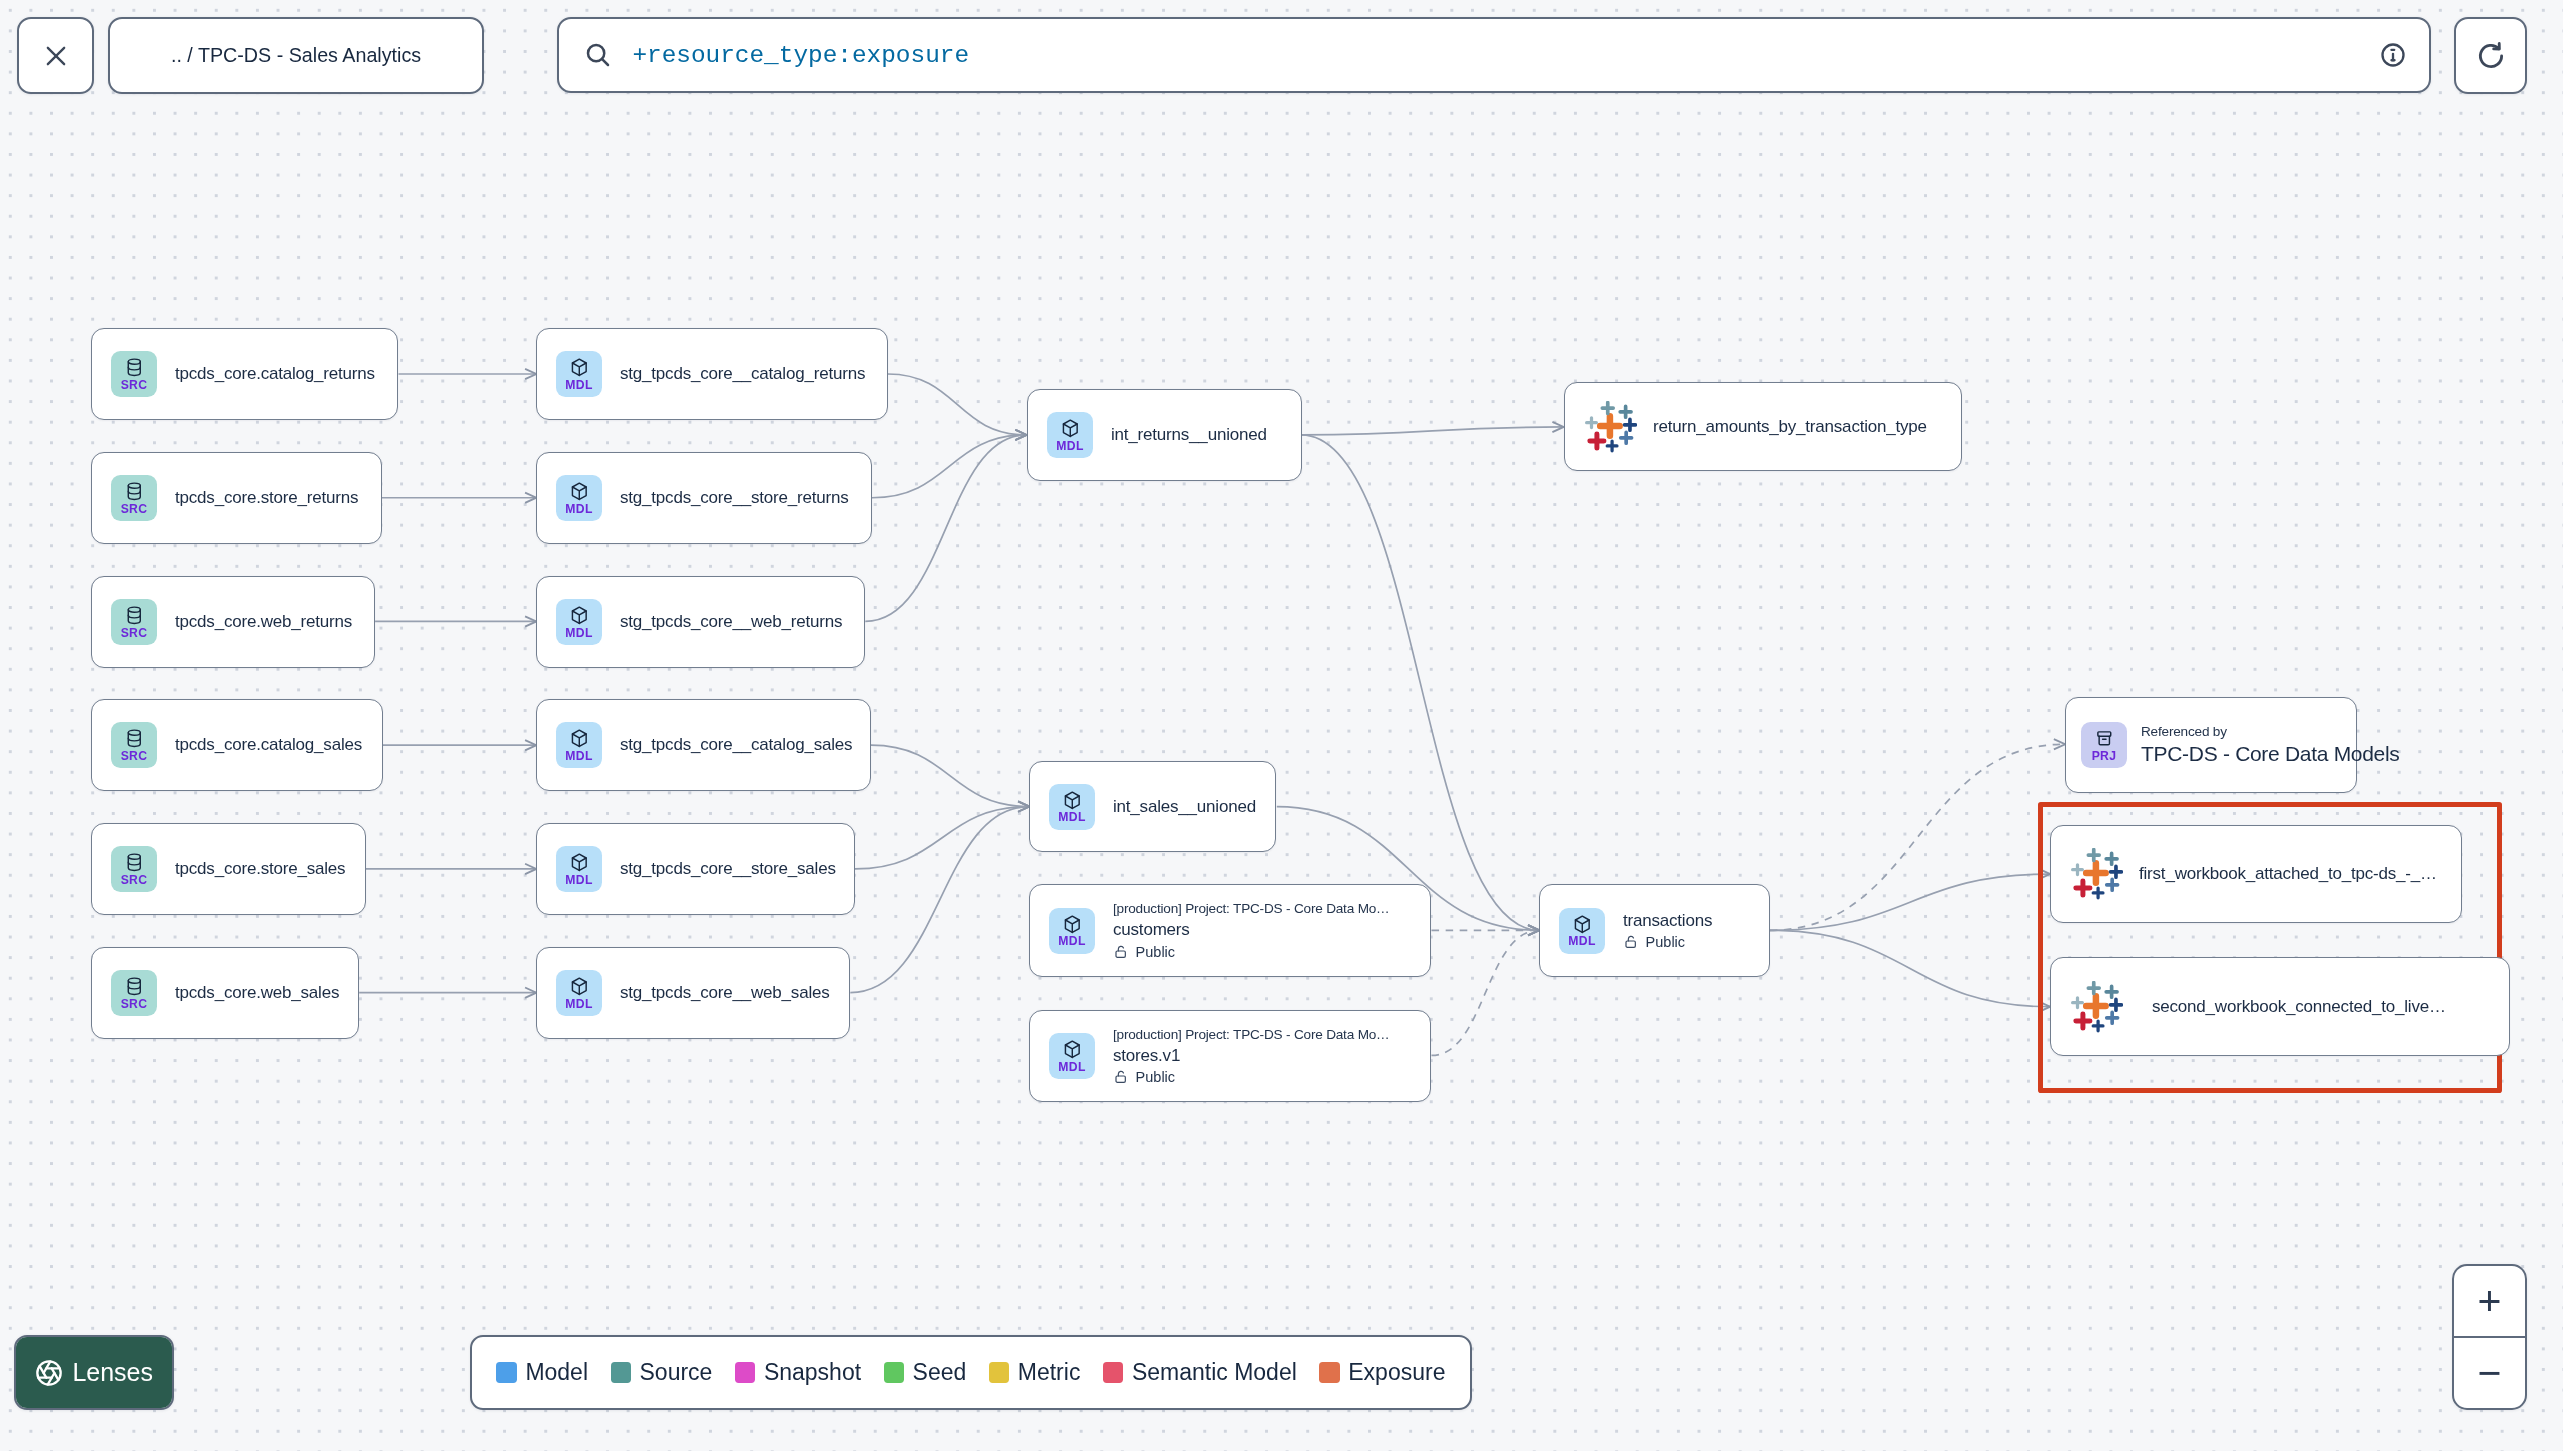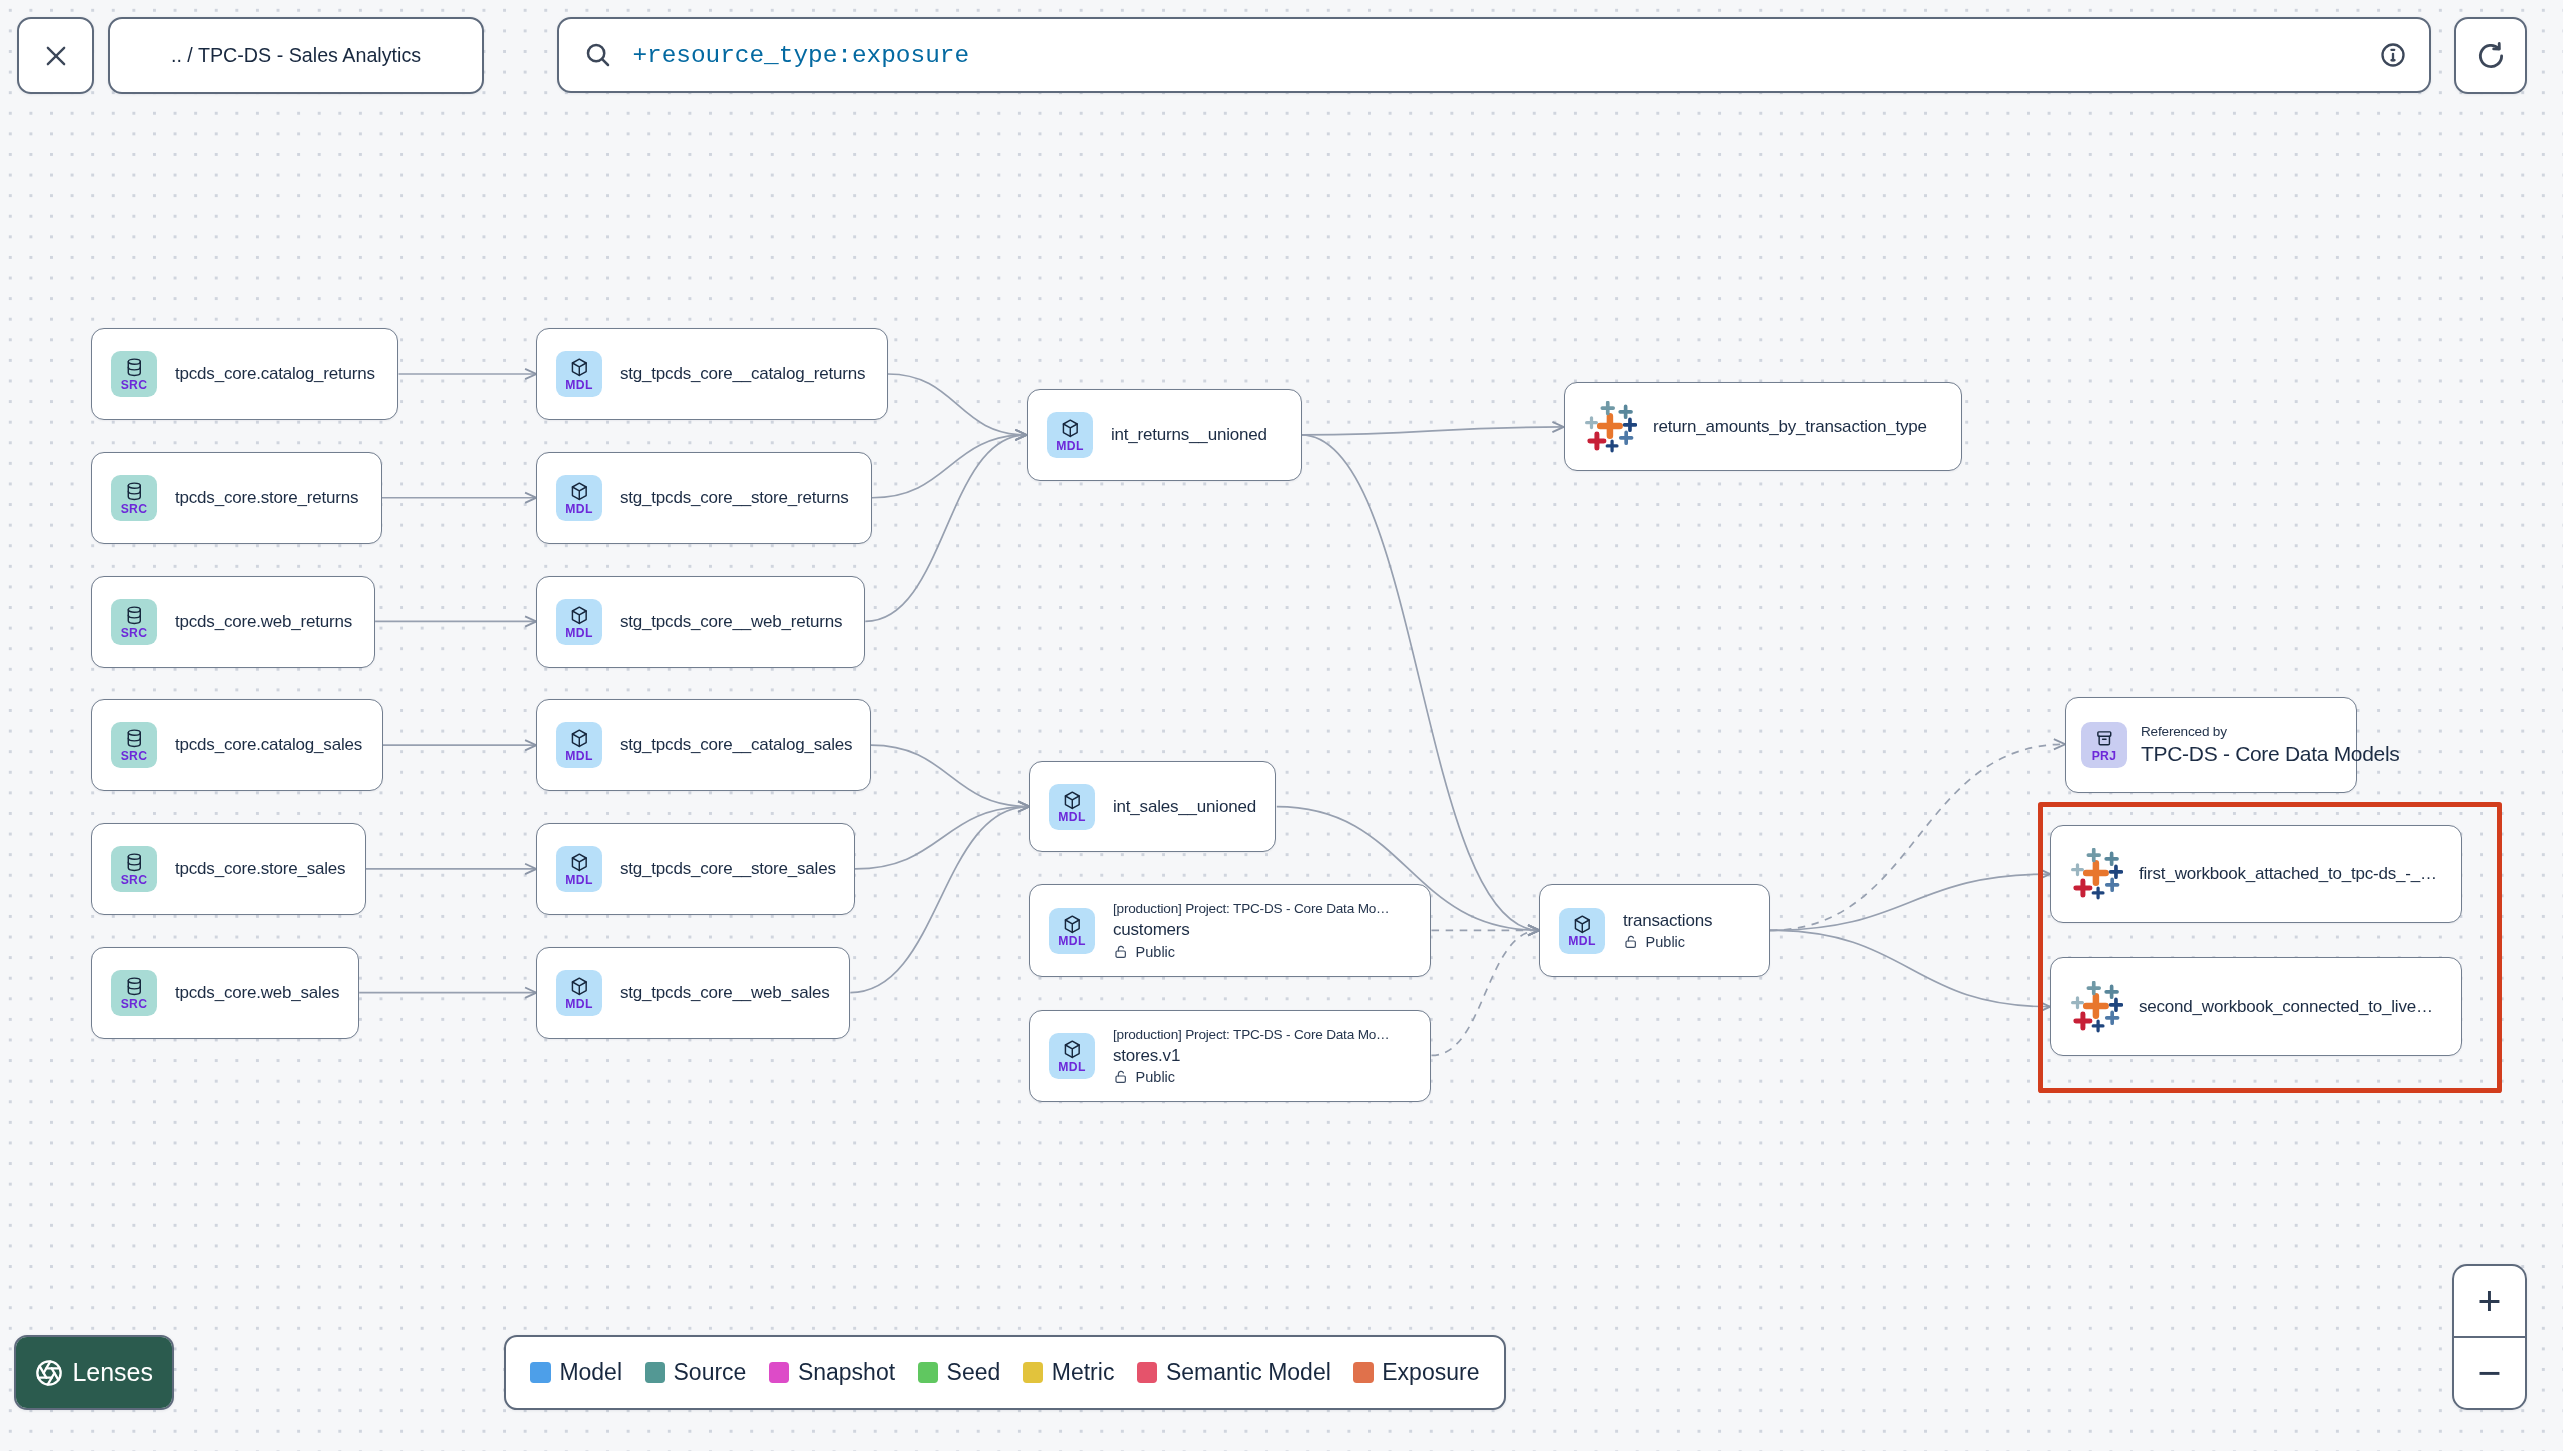--- a/index.html
+++ b/index.html
@@ -66,21 +66,21 @@
   .lens-seg{
     background:#2b5b4e;color:#fff;display:flex;align-items:center;gap:9.4px;
     padding:16px 19px;font-size:25px;cursor:pointer;
   }
   .lens-seg svg{width:28px;height:28px;stroke:#fff;fill:none;stroke-width:2;stroke-linecap:round;stroke-linejoin:round}
   .rtype-seg{display:flex;align-items:center;gap:11.2px;padding:0 20.6px;font-size:25px;color:#18283f;cursor:pointer}
   .rtype-seg svg{stroke:#3c4759;fill:none;stroke-width:2;stroke-linecap:round;stroke-linejoin:round}
   .legend{
     position:absolute;z-index:5;left:470px;top:1335px;height:75px;background:#fff;
     border:2.3px solid #5e6a7c;border-radius:13px;display:flex;align-items:center;gap:22.5px;
-    padding:0 24.4px;box-sizing:border-box;box-shadow:0 0.9px 2.8px rgba(30,40,60,.08);margin-left:34px;
+    padding:0 24.4px;box-sizing:border-box;box-shadow:0 0.9px 2.8px rgba(30,40,60,.08);
   }
   .legend-item{display:flex;align-items:center;gap:8.4px;font-size:23px;color:#18283f}
   .legend-chip{width:20.6px;height:20.6px;border-radius:3.7px;flex:none}
   .zoomctl{
     position:absolute;z-index:5;left:2452px;top:1264px;width:75px;height:146px;background:#fff;
     border:2.3px solid #5e6a7c;border-radius:15px;box-sizing:border-box;display:flex;flex-direction:column;
     box-shadow:0 0.9px 2.8px rgba(30,40,60,.08);overflow:hidden;
   }
   .zoom-btn{flex:1;display:flex;align-items:center;justify-content:center;font-size:41px;
     font-weight:300;color:#2c3a50;cursor:pointer;line-height:1}
@@ -357,21 +357,21 @@
 </div>
 
 <div class="node" style="left:2050px;top:825px;width:412px;height:98px;gap:15px">
   <span class="chip chip-tableau">
       <svg viewBox="0 0 56 56" width="52" height="52">
         <use href="#i-tableau"></use>
       </svg>
     </span>
   <span class="node-title">first_workbook_attached_to_tpc-ds_-_…</span>
 </div>
-<div class="node" style="left:2050px;top:957px;width:412px;height:99px;gap:15px">
+<div class="node" style="left:2050px;top:957px;width:460px;height:99px;gap:28px">
   <span class="chip chip-tableau">
       <svg viewBox="0 0 56 56" width="52" height="52">
         <use href="#i-tableau"></use>
       </svg>
     </span>
   <span class="node-title">second_workbook_connected_to_live…</span>
 </div>
 
 <div class="fbtn" style="left:17px;top:17px;width:77px;height:77px">
   <svg width="28" height="28" viewBox="0 0 24 24">

